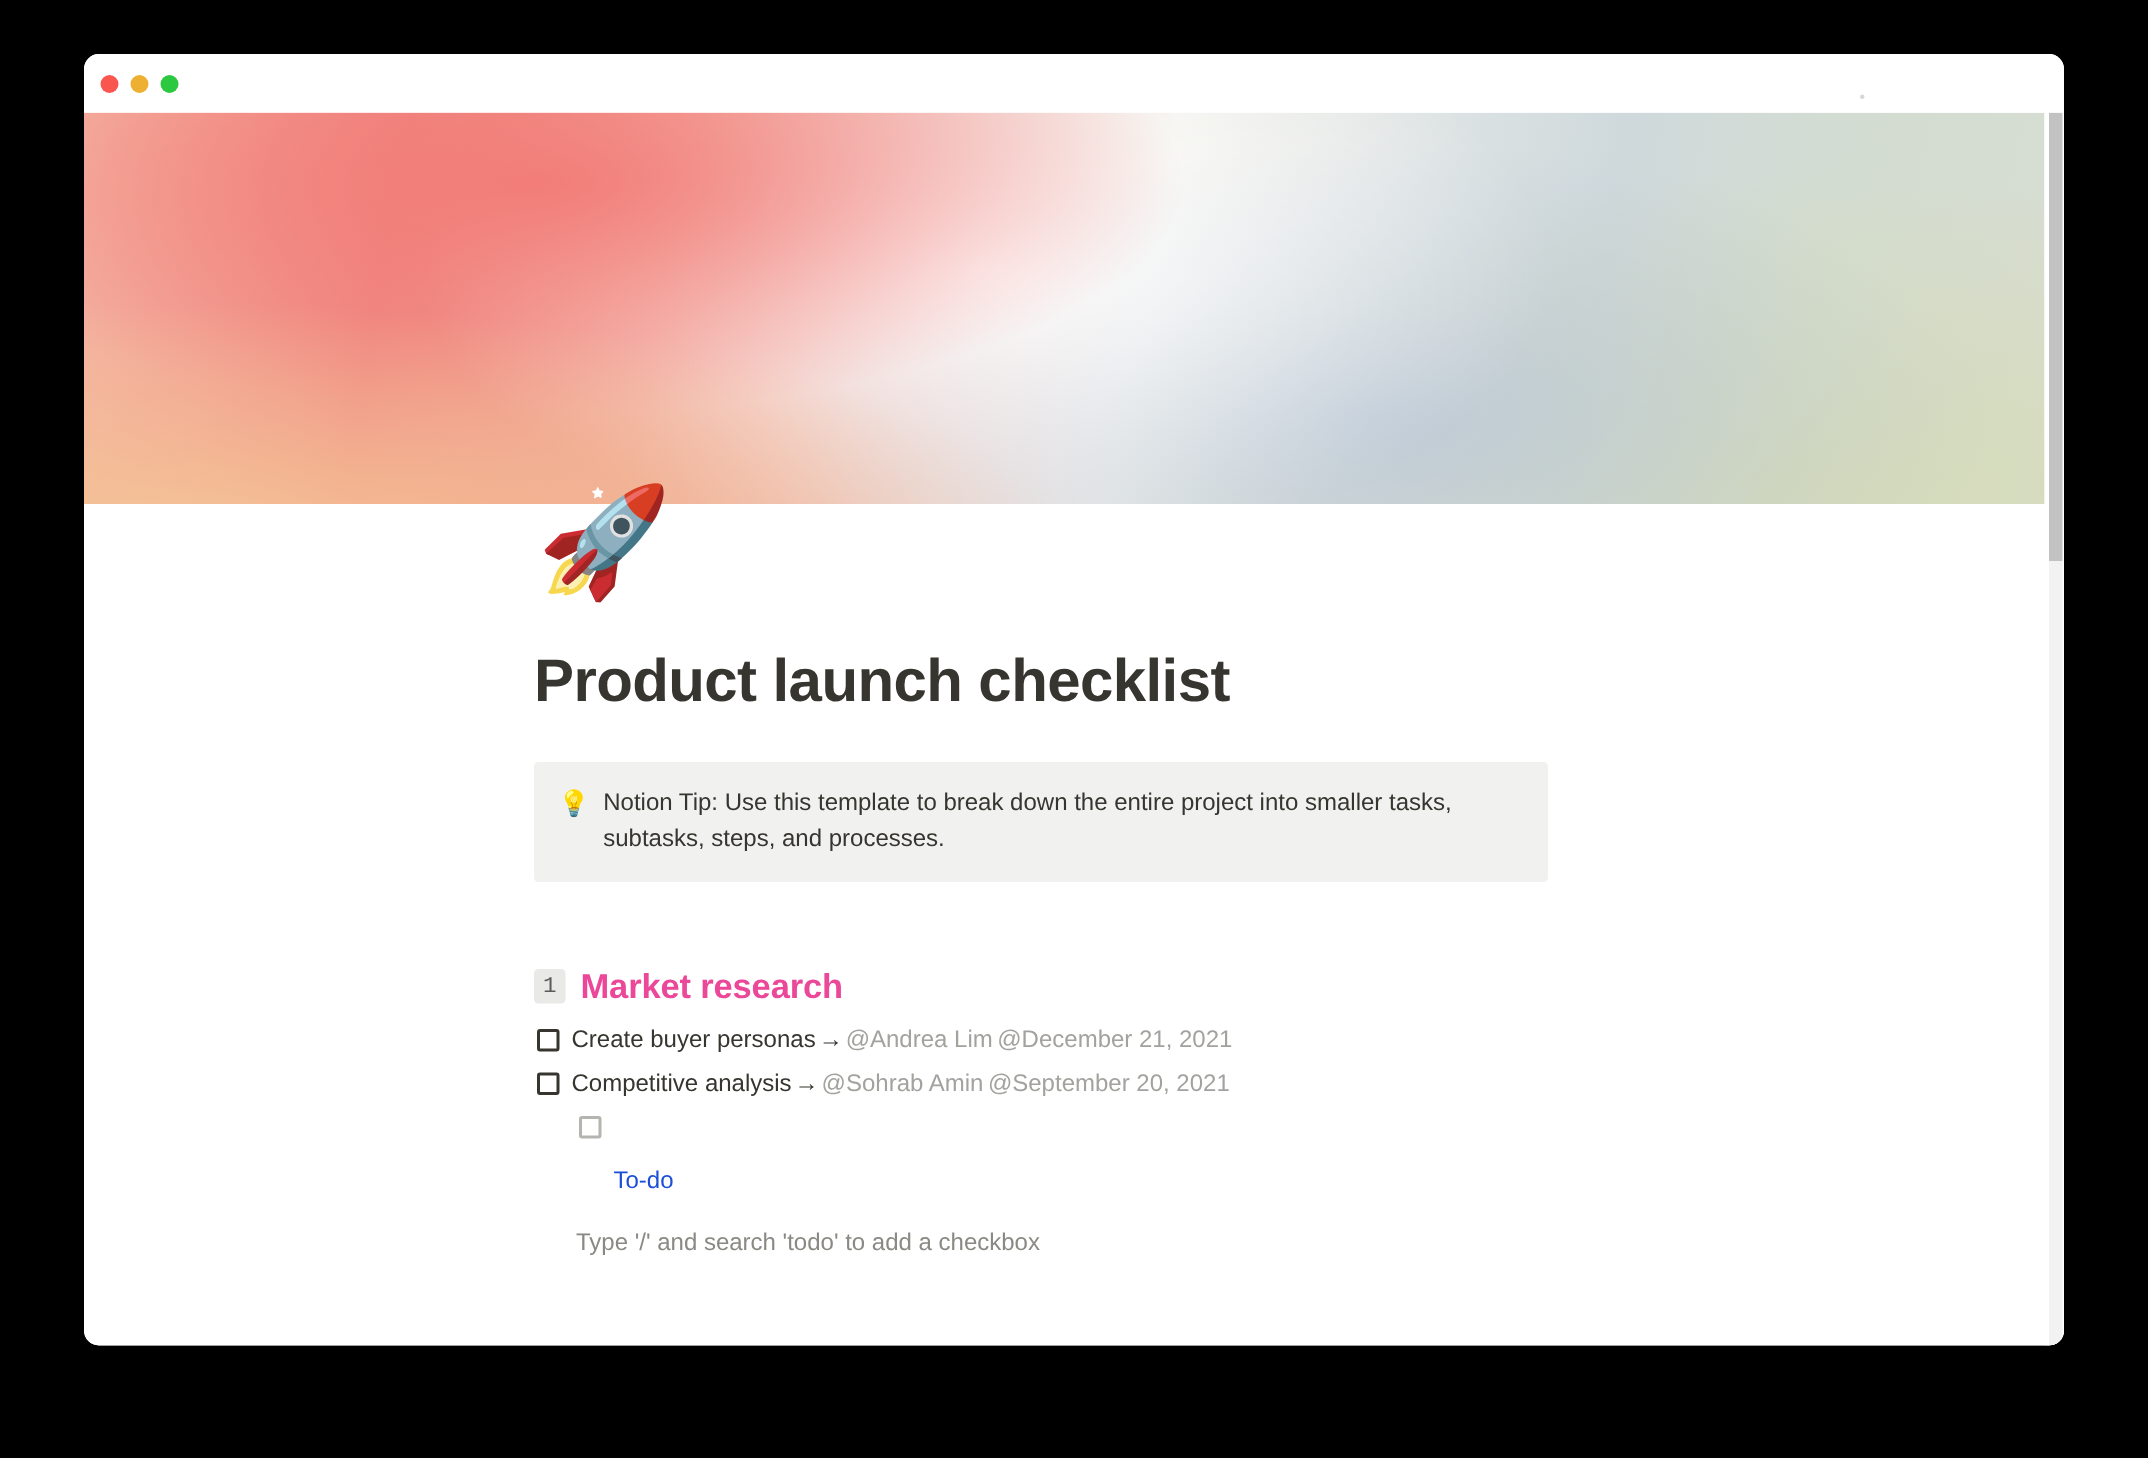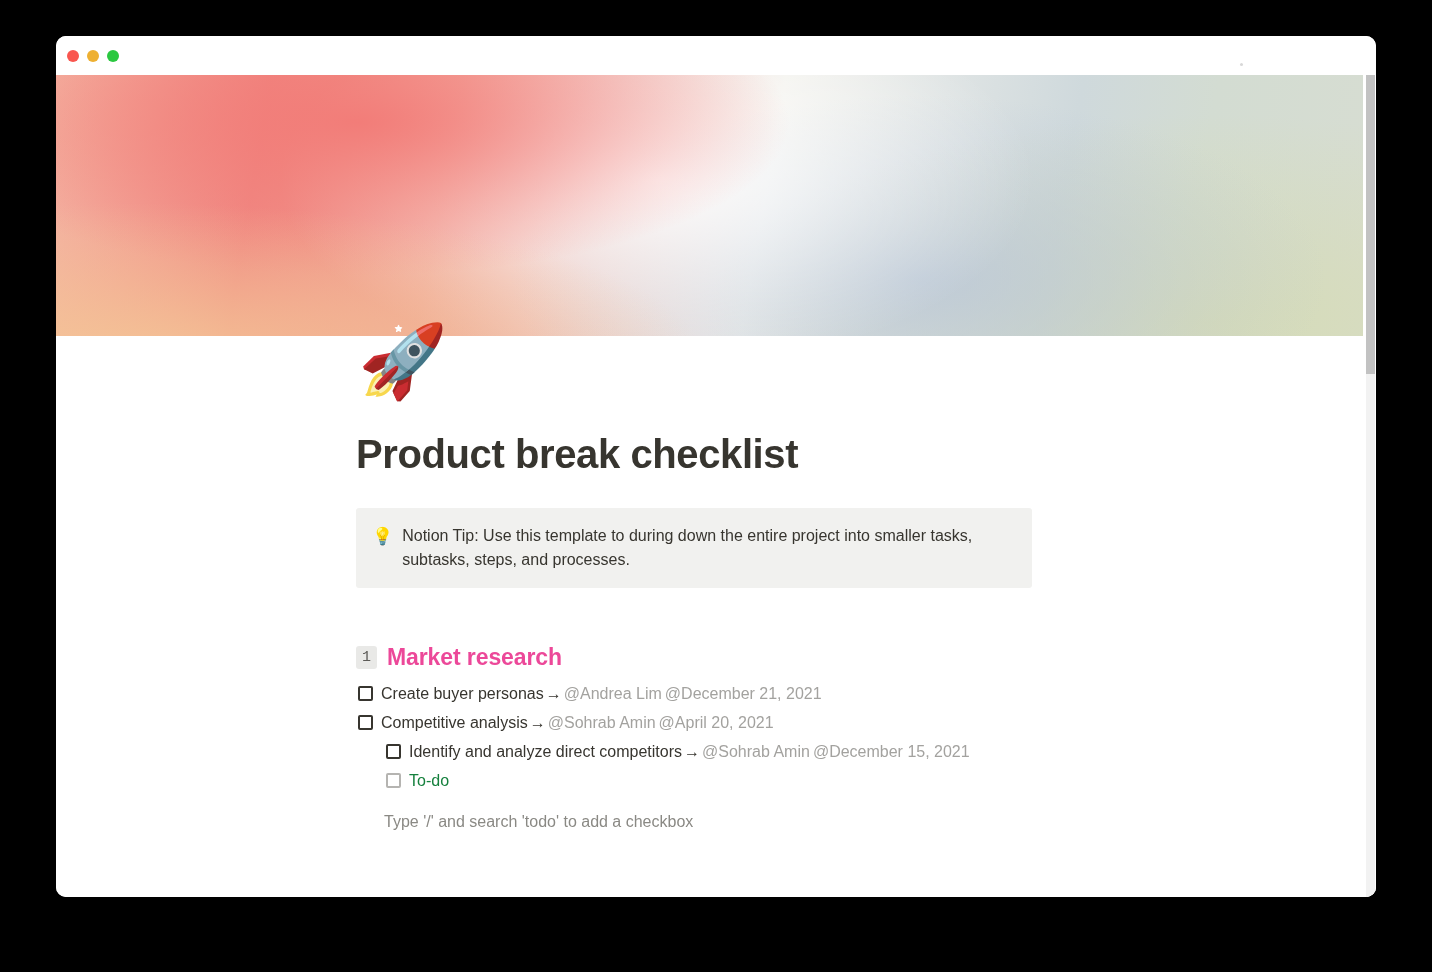--- a/index.html
+++ b/index.html
@@ -225,21 +225,21 @@
     height: 15px;
     box-sizing: border-box;
     border: 2px solid #37352f;
     border-radius: 2px;
     margin-top: 4px;
     background: #ffffff;
   }
   .cb.muted { border-color: #b5b4b1; }
 
   .todo-label  { color: #37352f; }
-  .todo-label.placeholder { color: #15803d; }
+  .todo-label.placeholder { color: #1d4ed8; margin-top: 36px; }
   .arrow { color: #37352f; padding: 0 2px; }
   .mention { color: #a3a29f; }
   .mention + .mention { margin-left: 3px; }
 
   .hint {
     margin-top: 15px;
     margin-left: 28px;
     font-size: 16px;
     line-height: 23px;
     color: #8a8984;
@@ -291,52 +291,48 @@
 
     <div id="scrollarea">
 
       <div id="cover"></div>
 
       <div id="cover-emoji">🚀</div>
 
       <div id="page">
         <div class="content-col">
 
-          <h1 id="page-title">Product break checklist</h1>
+          <h1 id="page-title">Product launch checklist</h1>
 
           <div id="callout">
             <span id="callout-icon">💡</span>
             <div id="callout-text">
-              <b>Notion Tip:</b><span> Use this template to during down the entire project into smaller tasks, subtasks, steps, and processes.</span>
+              <b>Notion Tip:</b><span> Use this template to break down the entire project into smaller tasks, subtasks, steps, and processes.</span>
             </div>
           </div>
 
           <div id="section-1">
             <div class="section-head">
               <span class="section-num">1</span>
               <span class="section-title">Market research</span>
             </div>
 
 
             <div class="todo-list">
 
               <div class="todo">
                 <span class="cb"></span>
                 <span><span class="todo-label">Create buyer personas</span><span class="arrow">→</span><span class="mention">@Andrea Lim</span><span class="mention">@December 21, 2021</span></span>
               </div>
 
               <div class="todo">
                 <span class="cb"></span>
-                <span><span class="todo-label">Competitive analysis</span><span class="arrow">→</span><span class="mention">@Sohrab Amin</span><span class="mention">@April 20, 2021</span></span>
+                <span><span class="todo-label">Competitive analysis</span><span class="arrow">→</span><span class="mention">@Sohrab Amin</span><span class="mention">@September 20, 2021</span></span>
               </div>
 
-              <div class="todo indent-1">
-                <span class="cb"></span>
-                <span><span class="todo-label">Identify and analyze direct competitors</span><span class="arrow">→</span><span class="mention">@Sohrab Amin</span><span class="mention">@December 15, 2021</span></span>
-              </div>
 
               <div class="todo indent-1">
                 <span class="cb muted"></span>
                 <span class="todo-label placeholder">To-do</span>
               </div>
 
             </div>
 
             <div class="hint">Type '/' and search 'todo' to add a checkbox</div>
 

